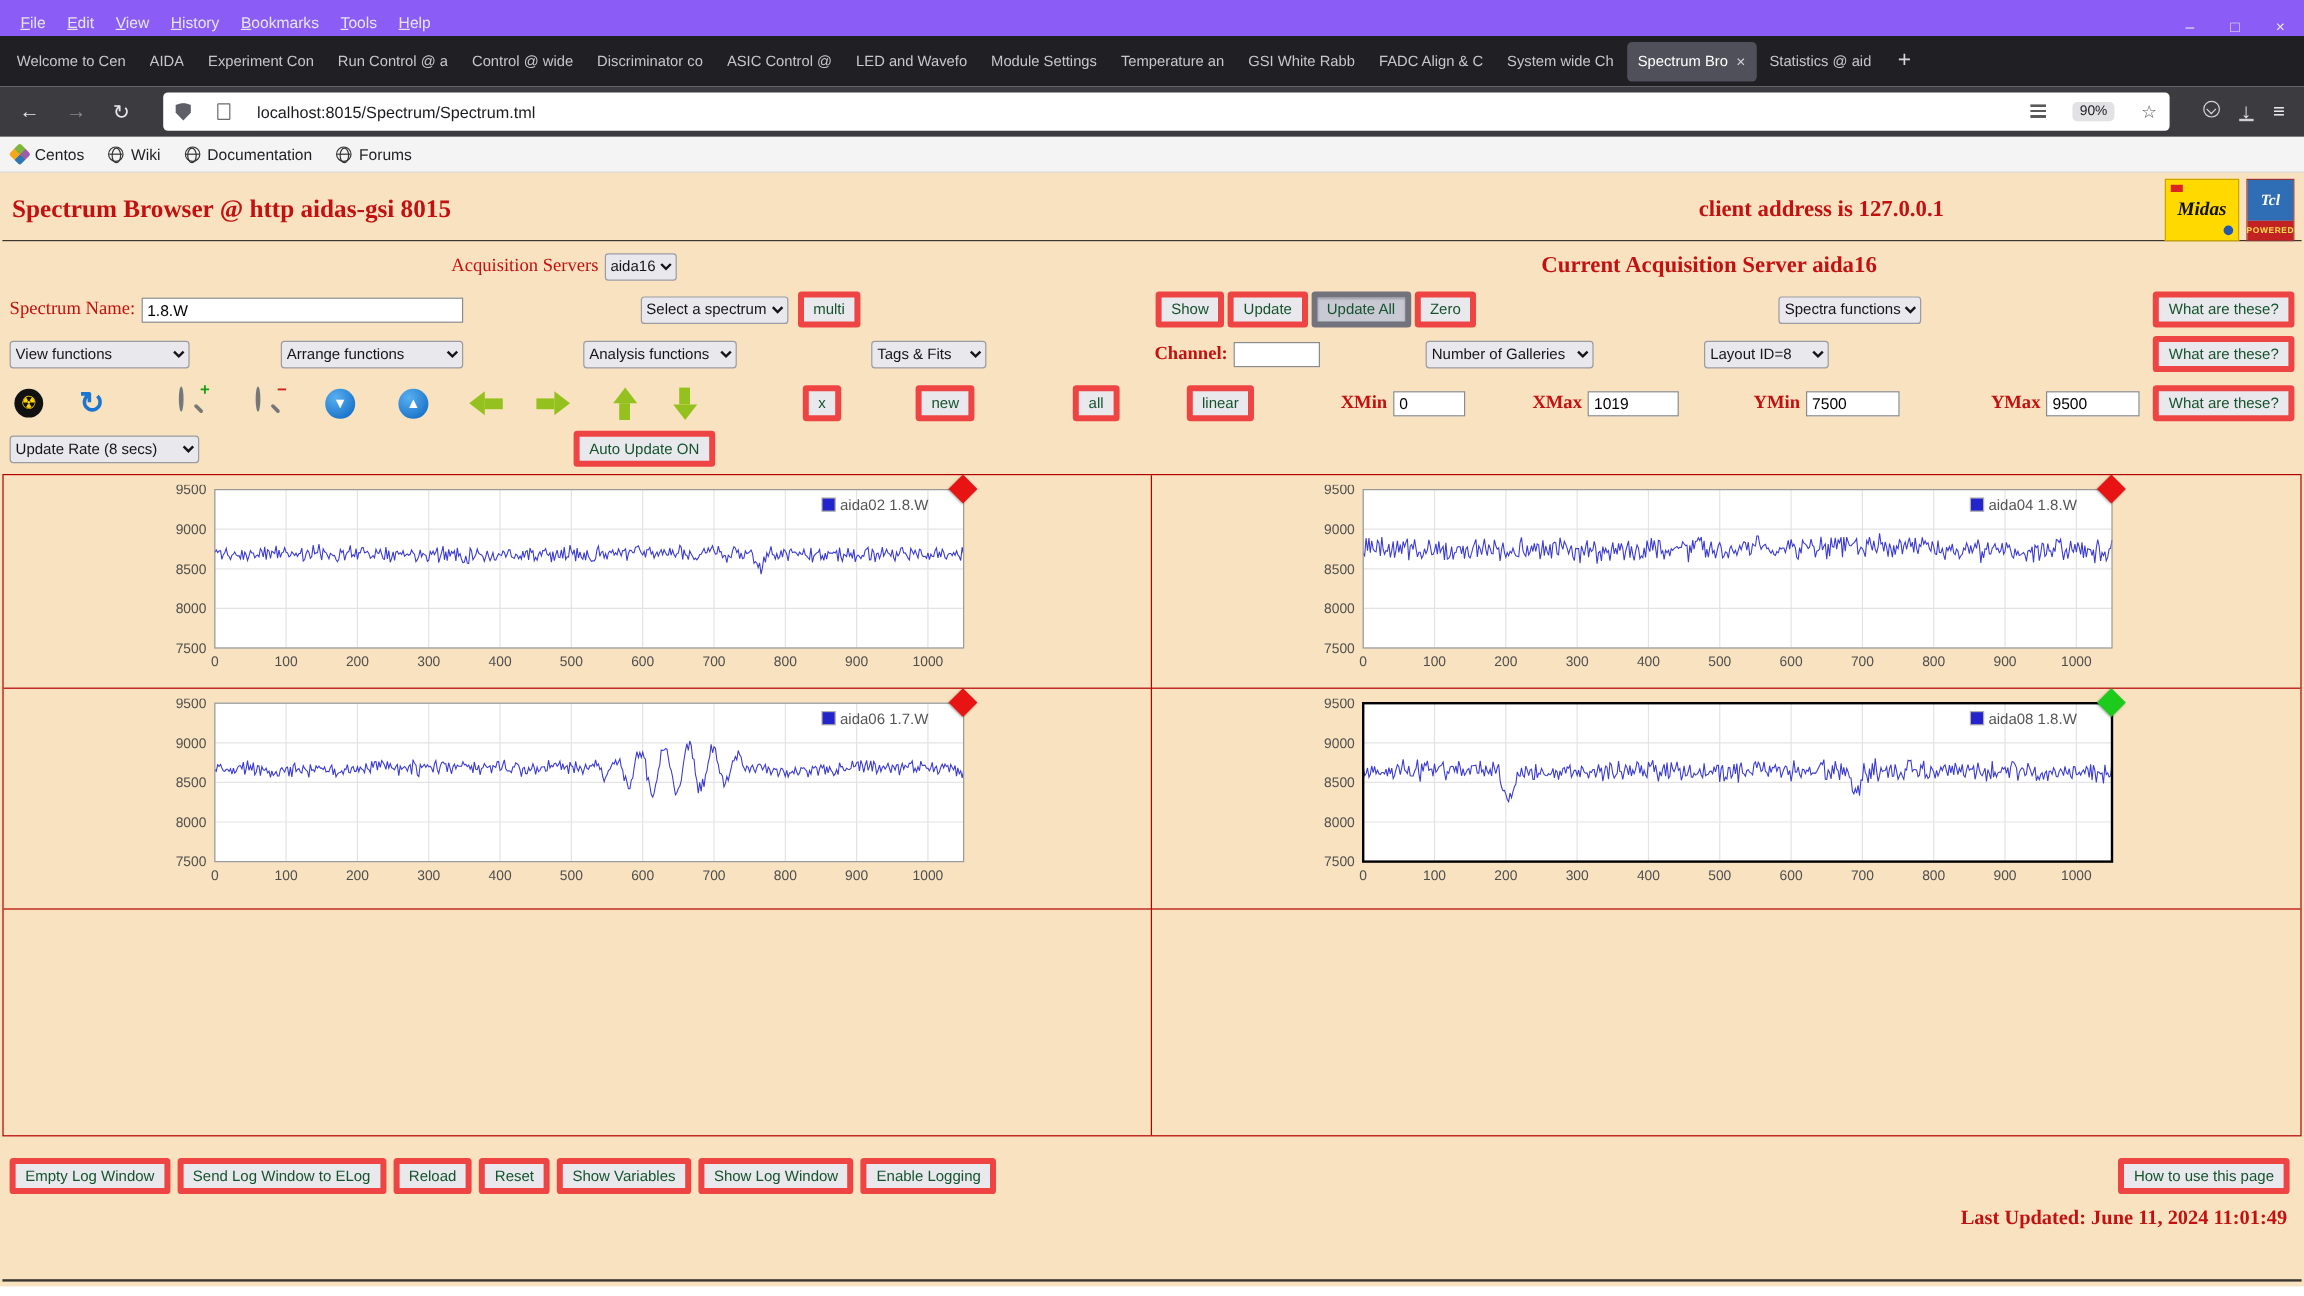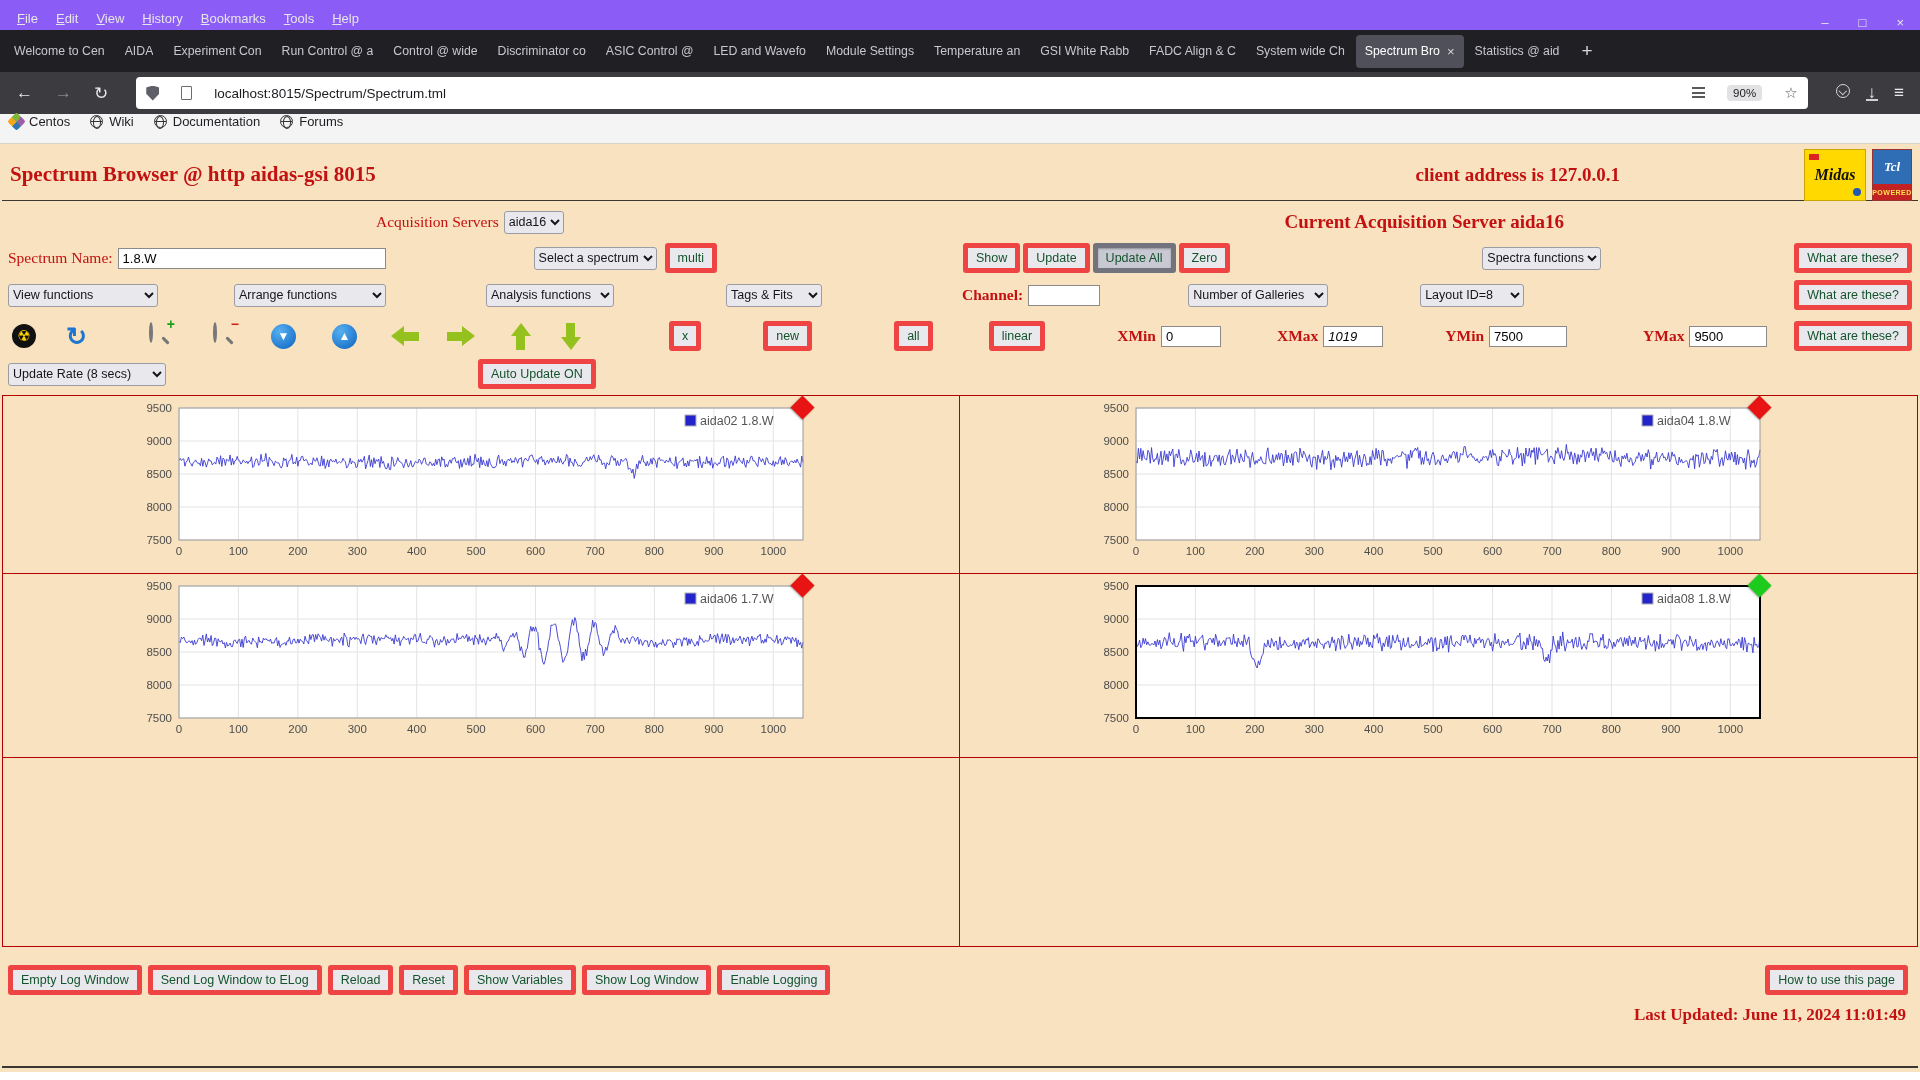--- a/index.html
+++ b/index.html
@@ -30,21 +30,21 @@
   .shield{width:13px;height:15px;background:#5f5f68;clip-path:polygon(50% 0,100% 14%,100% 55%,50% 100%,0 55%,0 14%)}
   .picon{width:11px;height:14px;background:#fff;border:1.5px solid #6a6a72;border-radius:1px}
   .url{white-space:nowrap}
   .sp{flex:1}
   .reader{width:13px;height:13px;background:repeating-linear-gradient(#5a5a5a 0 2px,transparent 2px 4.5px)}
   .zoomchip{background:#e2e2e5;border-radius:4px;padding:2px 6px;font-size:11.5px;color:#1b1b1f}
   .star{color:#5a5a5a;font-size:15px}
   .pocket{width:14px;height:14px;border:1.6px solid #d6d6da;border-radius:50%;position:relative;display:inline-block}
   .pocket::after{content:"";position:absolute;left:3.2px;top:3.2px;width:4.5px;height:4.5px;border-right:1.6px solid #d6d6da;border-bottom:1.6px solid #d6d6da;transform:rotate(45deg)}
   .dl{border-bottom:2.5px solid #d0d0d5;line-height:13px;padding:0 2px}
-  .bookmarksbar{height:30px;background:#f4f4f5;border-bottom:1px solid #d6d2ca;display:flex;align-items:flex-start;padding:0 10px;gap:20px}
+  .bookmarksbar{height:30px;background:#f4f4f5;border-bottom:1px solid #d6d2ca;display:flex;align-items:center;padding:0 10px;gap:20px}
   .bm{display:flex;align-items:center;gap:6px;font-size:13px;color:#1f1f23}
   .bm-globe{width:13px;height:13px;border-radius:50%;border:1.5px solid #333;position:relative;display:inline-block}
   .bm-globe::before{content:"";position:absolute;left:0;right:0;top:45%;border-top:1.5px solid #333}
   .bm-globe::after{content:"";position:absolute;left:50%;transform:translateX(-50%);width:55%;height:96%;border-radius:50%;border:1px solid #333}
   .bm-centos{width:13px;height:13px;border-radius:2px;transform:rotate(45deg);display:inline-block;
     background:conic-gradient(#9c5fa5 0 90deg,#2e77b5 0 180deg,#f4a71d 0 270deg,#7fb53b 0 360deg)}
   
   .page{height:928px;background:var(--page_bg);display:flex;flex-direction:column;overflow:hidden}
   .pheader{position:relative;padding:18px 10px 6px 10px;height:52px}
   .ptitle{font:bold 21px "Liberation Serif",serif;color:var(--accent_red)}
@@ -282,21 +282,21 @@
           <span class="sh"></span>
           <span class="hd"></span>
         </span>
       <button class="btn" style="margin-left:88px">x</button>
       <button class="btn" style="margin-left:62px">new</button>
       <button class="btn" style="margin-left:82px">all</button>
       <button class="btn" style="margin-left:56px">linear</button>
       <span class="rlabel b" style="margin-left:72px">XMin</span>
       <input class="tin" style="width: 60px;" value="0">
       <span class="rlabel b" style="margin-left:56px">XMax</span>
-      <input class="tin" style="width: 60px; font-style: italic;" value="1019">
+      <input class="tin" style="width: 76px;" value="1019">
       <span class="rlabel b" style="margin-left:62px">YMin</span>
       <input class="tin" style="width: 78px;" value="7500">
       <span class="rlabel b" style="margin-left:76px">YMax</span>
       <input class="tin" style="width: 78px;" value="9500">
       <button class="btn" style="margin-left:auto">What are these?</button>
     </div>
 
     <div class="crow rowE">
       <select class="sel" style="width:158px"><option>Update Rate (8 secs)</option></select>
       <button class="btn" style="margin-left:312px">Auto Update ON</button>

